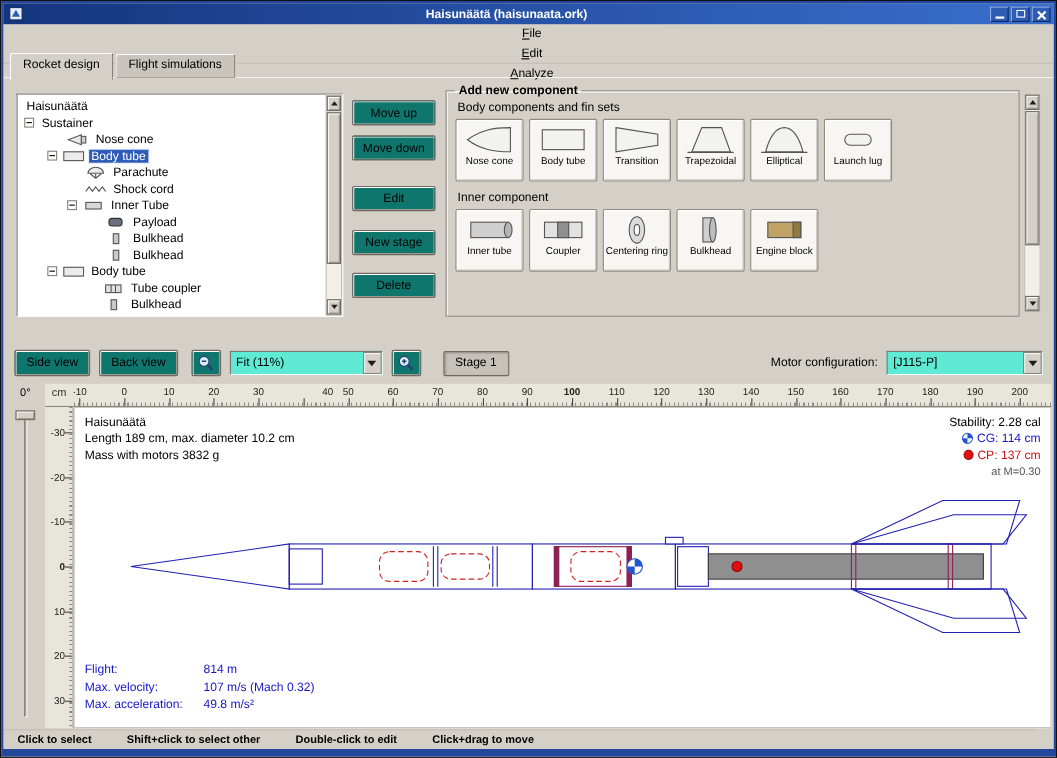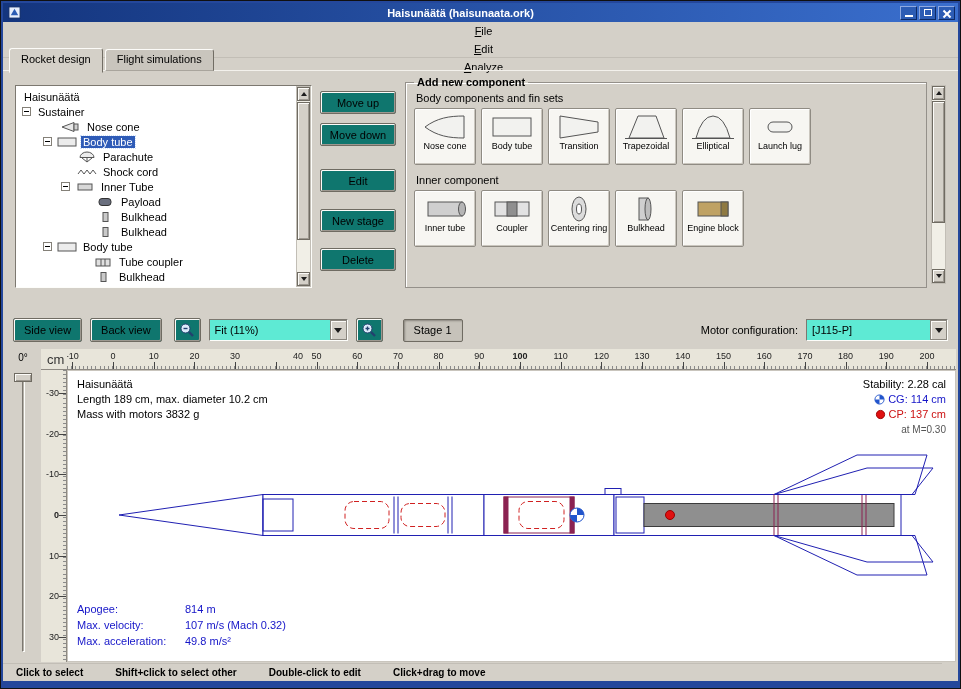--- a/index.html
+++ b/index.html
@@ -89,21 +89,21 @@
 
   
   .viewwrap { position:absolute; left:4px; top:348px; width:951px; height:313px; }
   .rotstrip { position:absolute; left:0; top:0; width:36px; height:313px; }
   .rotlabel { text-align:center; font-size:10px; padding-top:3px; }
   .rottrack { position:absolute; left:17px; top:26px; bottom:10px; width:3px; background:#b4b0a8;
     border:1px solid; border-color:#7c7870 #fdfdfa #fdfdfa #7c7870; }
   .rothandle { position:absolute; left:9px; top:24px; width:18px; height:9px; background:#d4d0c8;
     border:1px solid #6f6b62; box-shadow:inset 1px 1px 0 #fcfbf8, inset -1px -1px 0 #9d9890; }
   .corner { position:absolute; left:36px; top:0; width:26px; height:21px; background:#e8e5da;
-    border-bottom:1px solid #8d8982; font-size:13px; color:#333; padding:3px 0 0 6px; }
+    border-bottom:1px solid #8d8982; font-size:10px; color:#333; padding:3px 0 0 6px; }
   .hruler { position:absolute; left:62px; top:0; width:889px; height:21px; background:#e8e5da;
     border-bottom:1px solid #8d8982; overflow:hidden; }
   .hruler::after { content:""; position:absolute; left:0; right:0; bottom:0; height:3px;
     background:repeating-linear-gradient(to right,#8a8a8a 0 1px,transparent 1px 4.07px); }
   .vruler { position:absolute; left:36px; top:21px; width:26px; height:292px; background:#e8e5da;
     border-right:1px solid #8d8982; overflow:hidden; }
   .vruler::after { content:""; position:absolute; top:0; bottom:0; right:0; width:3px;
     background:repeating-linear-gradient(to bottom,#8a8a8a 0 1px,transparent 1px 4.07px); }
   .hruler .rlab { position:absolute; top:2px; transform:translateX(-50%); font-size:9px; color:#222; }
   .hruler .rtick { position:absolute; bottom:0; width:1px; height:7px; background:#444; }
@@ -530,21 +530,21 @@
         </div>
         <div class="cpline">
           <svg class="legicon" width="11" height="11" viewBox="0 0 12 12">
               <circle cx="6" cy="6" r="4.5" fill="#e01010" stroke="#990000"></circle>
             </svg><span>CP: 137 cm</span>
         </div>
         <div class="mach">at M=0.30</div>
       </div>
 
       <div class="cflight">
-        <div><span class="flab">Apogee:</span><span>814 m</span></div>
+        <div><span class="flab">Flight:</span><span>814 m</span></div>
         <div><span class="flab">Max. velocity:</span><span>107 m/s  (Mach 0.32)</span></div>
         <div><span class="flab">Max. acceleration:</span><span>49.8 m/s²</span></div>
       </div>
     </div>
   </div>
 
   <div class="statusbar">
     <span>Click to select</span>
     <span>Shift+click to select other</span>
     <span>Double-click to edit</span>

